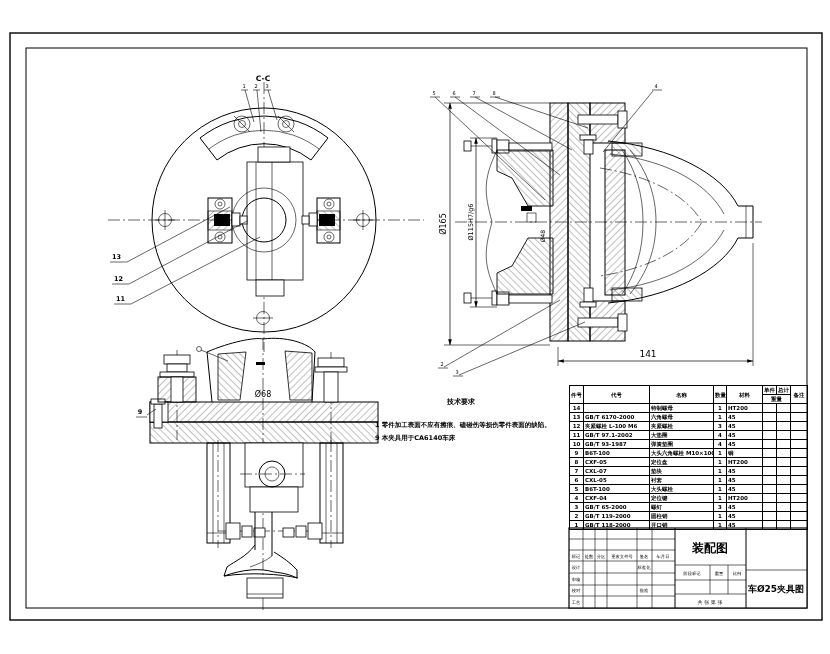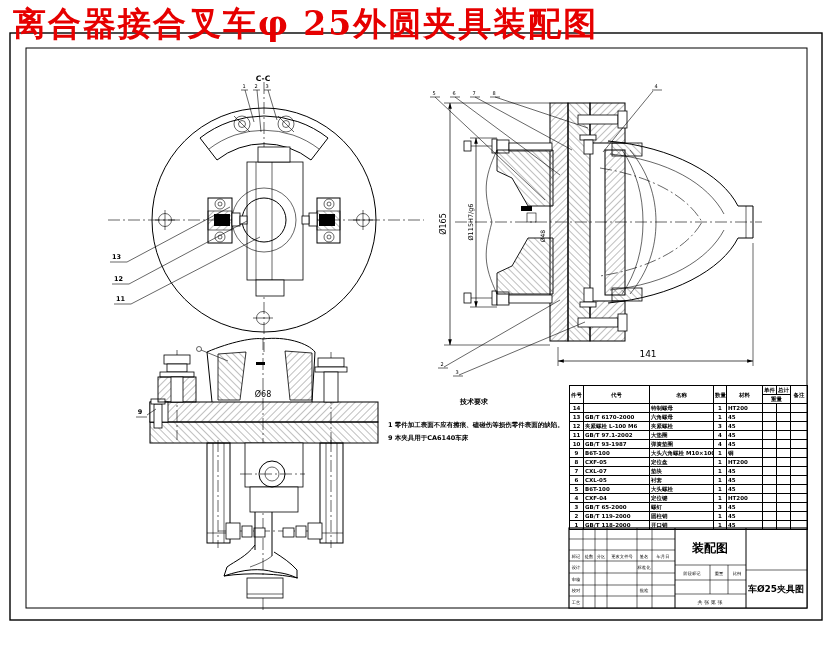--- a/index.html
+++ b/index.html
@@ -2,21 +2,21 @@
 <html><head>
 <meta charset="utf-8">
 <style>
   html,body{margin:0;padding:0;background:#fff;}
   .sheet{position:relative;width:830px;height:654px;background:#fff;overflow:hidden;
          font-family:"DejaVu Sans",sans-serif;}
   .sheet svg{position:absolute;left:0;top:0;}
   .main-title{position:absolute;left:13px;top:2px;width:740px;white-space:nowrap;
       font-family:"DejaVu Serif",serif;font-weight:bold;font-size:33px;letter-spacing:2px;
       color:#e60000;z-index:5;}
-  .techreq{position:absolute;left:388px;top:398px;width:190px;font-size:6.5px;
+  .techreq{position:absolute;left:375px;top:398px;width:190px;font-size:6.5px;
       font-weight:bold;color:#000;line-height:1.15;z-index:4;}
   .techreq .hd{margin-left:72px;font-size:7px;margin-bottom:16px;}
   .techreq .ln{margin-bottom:5px;white-space:nowrap;}
   .bom{position:absolute;left:569px;top:385px;z-index:4;}
   .bom table{border-collapse:collapse;table-layout:fixed;width:238px;}
   .bom td,.bom th{border:1px solid #000;font-size:5.5px;font-weight:bold;padding:0 1px;
       height:8px;line-height:8px;overflow:hidden;white-space:nowrap;font-family:"DejaVu Sans",sans-serif;}
   .bom th{text-align:center;font-weight:bold;}
   .bom td.c{text-align:center;}
   svg text{fill:#000;font-family:"DejaVu Sans",sans-serif;}
@@ -369,21 +369,20 @@
       <text x="692" y="575">阶段标记</text>
       <text x="719" y="575">重量</text>
       <text x="737" y="575">比例</text>
       <text x="710" y="604" font-size="5">共 张 第 张</text>
     </g>
     <text x="710" y="552" font-size="12" font-weight="bold" text-anchor="middle">装配图</text>
     <text x="776" y="592" font-size="9" font-weight="bold" text-anchor="middle">车Ø25夹具图</text>
   </g>
 </svg>
 
-<div class="main-title">离合器接合叉车φ 25外圆夹具装配图</div>
 
 <div class="techreq">
   <div class="hd">技术要求</div>
   <div class="ln">1  零件加工表面不应有擦痕、磕碰伤等损伤零件表面的缺陷。</div>
   <div class="ln">9  本夹具用于CA6140车床</div>
 </div>
 
 <div class="bom">
   <table>
     <colgroup>

